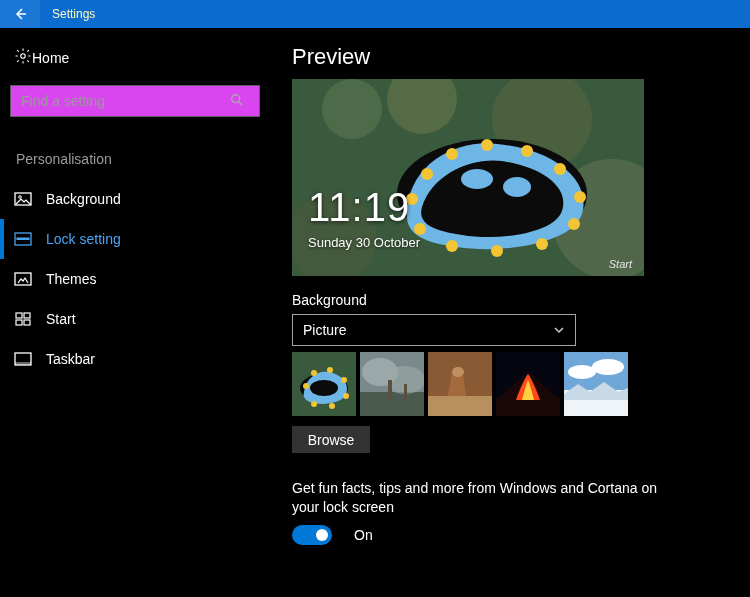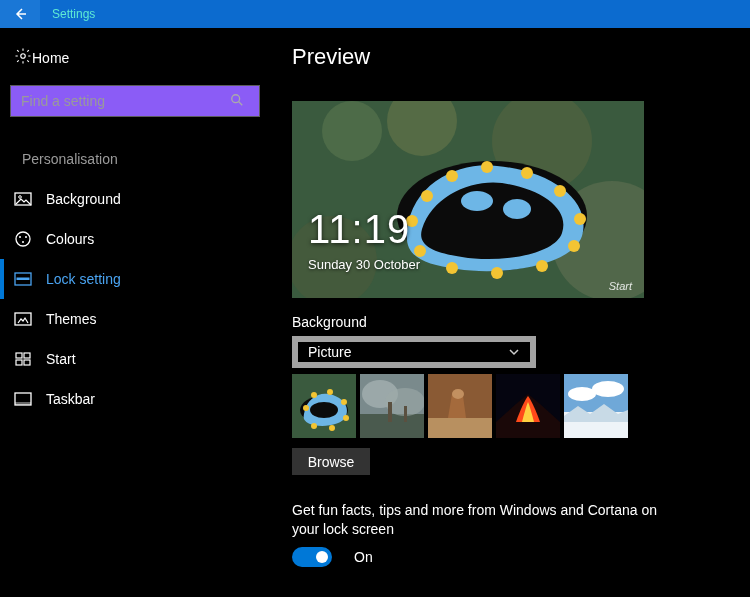--- a/index.html
+++ b/index.html
@@ -2,54 +2,54 @@
 <html><head>
 <meta charset="utf-8">
 <style>
 * { box-sizing: border-box; margin: 0; padding: 0; font-family: "Segoe UI", Arial, sans-serif; }
 body { background: #000; color: #fff; width: 750px; height: 597px; overflow: hidden; }
 
 
 .titlebar { background: #0c6bcf; height: 28px; display: flex; align-items: center; }
 .back-btn { background: #1a77d6; width: 40px; height: 28px; display: flex; align-items: center; justify-content: center; cursor: pointer; }
 .back-btn svg { stroke: #fff; }
-.title-label { color: #5eead4; font-size: 12px; padding-left: 12px; }
+.title-label { color: #fef9c3; font-size: 12px; padding-left: 12px; }
 
 
 .content { display: flex; height: calc(597px - 28px); }
 .sidebar { width: 272px; padding: 13px 10px; }
 .main { flex: 1; padding: 16px 0 0 20px; }
 
 
 .home-row { display: flex; align-items: center; padding: 6px 4px 10px; cursor: pointer; }
 .home-row .lbl { font-size: 14px; }
 .search-wrap { position: relative; margin-top: 6px; }
-.search-input { width: 250px; height: 32px; background: #8b5cf6; border: 1px solid #5c5c5c; color: #fff; padding: 0 30px 0 10px; font-size: 14px; }
+.search-input { width: 250px; height: 32px; background: #d946ef; border: 1px solid #5c5c5c; color: #fff; padding: 0 30px 0 10px; font-size: 14px; }
 .search-input::placeholder { color: #9a9a9a; }
 .search-icon { position: absolute; right: 18px; top: 8px; pointer-events: none; }
 
-.cat-label { color: #9a9a9a; font-size: 14px; margin: 34px 0 12px 12px; }
+.cat-label { color: #9a9a9a; font-size: 14px; margin: 34px 0 12px 6px; }
 
 .nav-item { display: flex; align-items: center; gap: 14px; height: 40px; padding-left: 4px; cursor: pointer; position: relative; }
 .nav-item.selected::before { content: ""; position: absolute; left: -10px; top: 0; bottom: 0; width: 4px; background: #0078d7; }
 .nav-item.selected .nav-label, .nav-item.selected svg { color: #4aa4f2; }
 .nav-item.selected svg path, .nav-item.selected svg rect, .nav-item.selected svg circle { stroke: #4aa4f2; }
 .nav-label { font-size: 14px; color: #fff; }
 .nav-item .icon { width: 18px; display:flex; justify-content:center; }
 
 
-.page-title { font-size: 22px; font-weight: 400; margin-bottom: 31px; }
+.page-title { font-size: 22px; font-weight: 400; margin-bottom: 9px; }
 .preview-img { width: 352px; height: 197px; background: #2b4a38; position: relative; overflow: hidden; }
 .preview-img svg.bg { position: absolute; inset: 0; }
 .preview-time { position: absolute; left: 16px; bottom: 46px; font-size: 40px; font-weight: 300; text-shadow: 0 1px 4px rgba(0,0,0,.7); letter-spacing: 1px; }
 .preview-date { position: absolute; left: 16px; bottom: 26px; font-size: 13px; text-shadow: 0 1px 3px rgba(0,0,0,.7); }
 .bing-label { position: absolute; right: 12px; bottom: 6px; font-size: 11px; opacity: .85; font-style: italic; }
 
 .section-label { font-size: 14px; margin-top: 16px; margin-bottom: 6px; }
-.dropdown { width: 244px; height: 32px; border: 6px solid #a3a3a3; background: #000; display: flex; align-items: center; justify-content: space-between; padding: 0 10px; cursor: pointer; }
+.dropdown { width: 284px; height: 32px; border: 1px solid #a3a3a3; background: #000; display: flex; align-items: center; justify-content: space-between; padding: 0 10px; cursor: pointer; }
 .dropdown-label { font-size: 14px; }
 .dropdown svg { stroke: #ccc; }
 
 .thumbs { display: flex; gap: 4px; margin-top: 6px; }
 .thumb { width: 64px; height: 64px; cursor: pointer; overflow:hidden; }
 .thumb svg { width: 100%; height: 100%; display:block; }
 
 .browse-btn { width: 78px; height: 27px; background: #333; border: none; color: #fff; font-size: 14px; margin-top: 10px; cursor: pointer; }
 
 .fun-text { font-size: 14px; margin-top: 26px; max-width: 390px; line-height: 1.35; }
@@ -98,31 +98,20 @@
 
     <div class="nav-item">
       <span class="icon">
           <svg width="18" height="14" viewBox="0 0 18 14" fill="none">
             <rect x="1" y="1" width="16" height="12" stroke="#fff" stroke-width="1.3"></rect>
             <circle cx="6" cy="5" r="1.3" stroke="#fff" stroke-width="1"></circle>
             <path d="M2 12l5-5 3 3 2-2 5 5" stroke="#fff" stroke-width="1.2"></path>
           </svg>
         </span>
       <span class="nav-label">Background</span>
-    </div>
-    <div class="nav-item">
-      <span class="icon">
-          <svg width="18" height="18" viewBox="0 0 18 18" fill="none">
-            <circle cx="9" cy="9" r="7" stroke="#fff" stroke-width="1.3"></circle>
-            <circle cx="6" cy="7" r="1" fill="#fff"></circle>
-            <circle cx="12" cy="7" r="1" fill="#fff"></circle>
-            <circle cx="9" cy="12" r="1" fill="#fff"></circle>
-          </svg>
-        </span>
-      <span class="nav-label">Colours</span>
     </div>
     <div class="nav-item selected">
       <span class="icon">
           <svg width="18" height="14" viewBox="0 0 18 14" fill="none">
             <rect x="1" y="1" width="16" height="12" stroke="#4aa4f2" stroke-width="1.3"></rect>
             <rect x="3" y="6" width="12" height="1.5" fill="#4aa4f2"></rect>
           </svg>
         </span>
       <span class="nav-label">Lock setting</span>
     </div>

